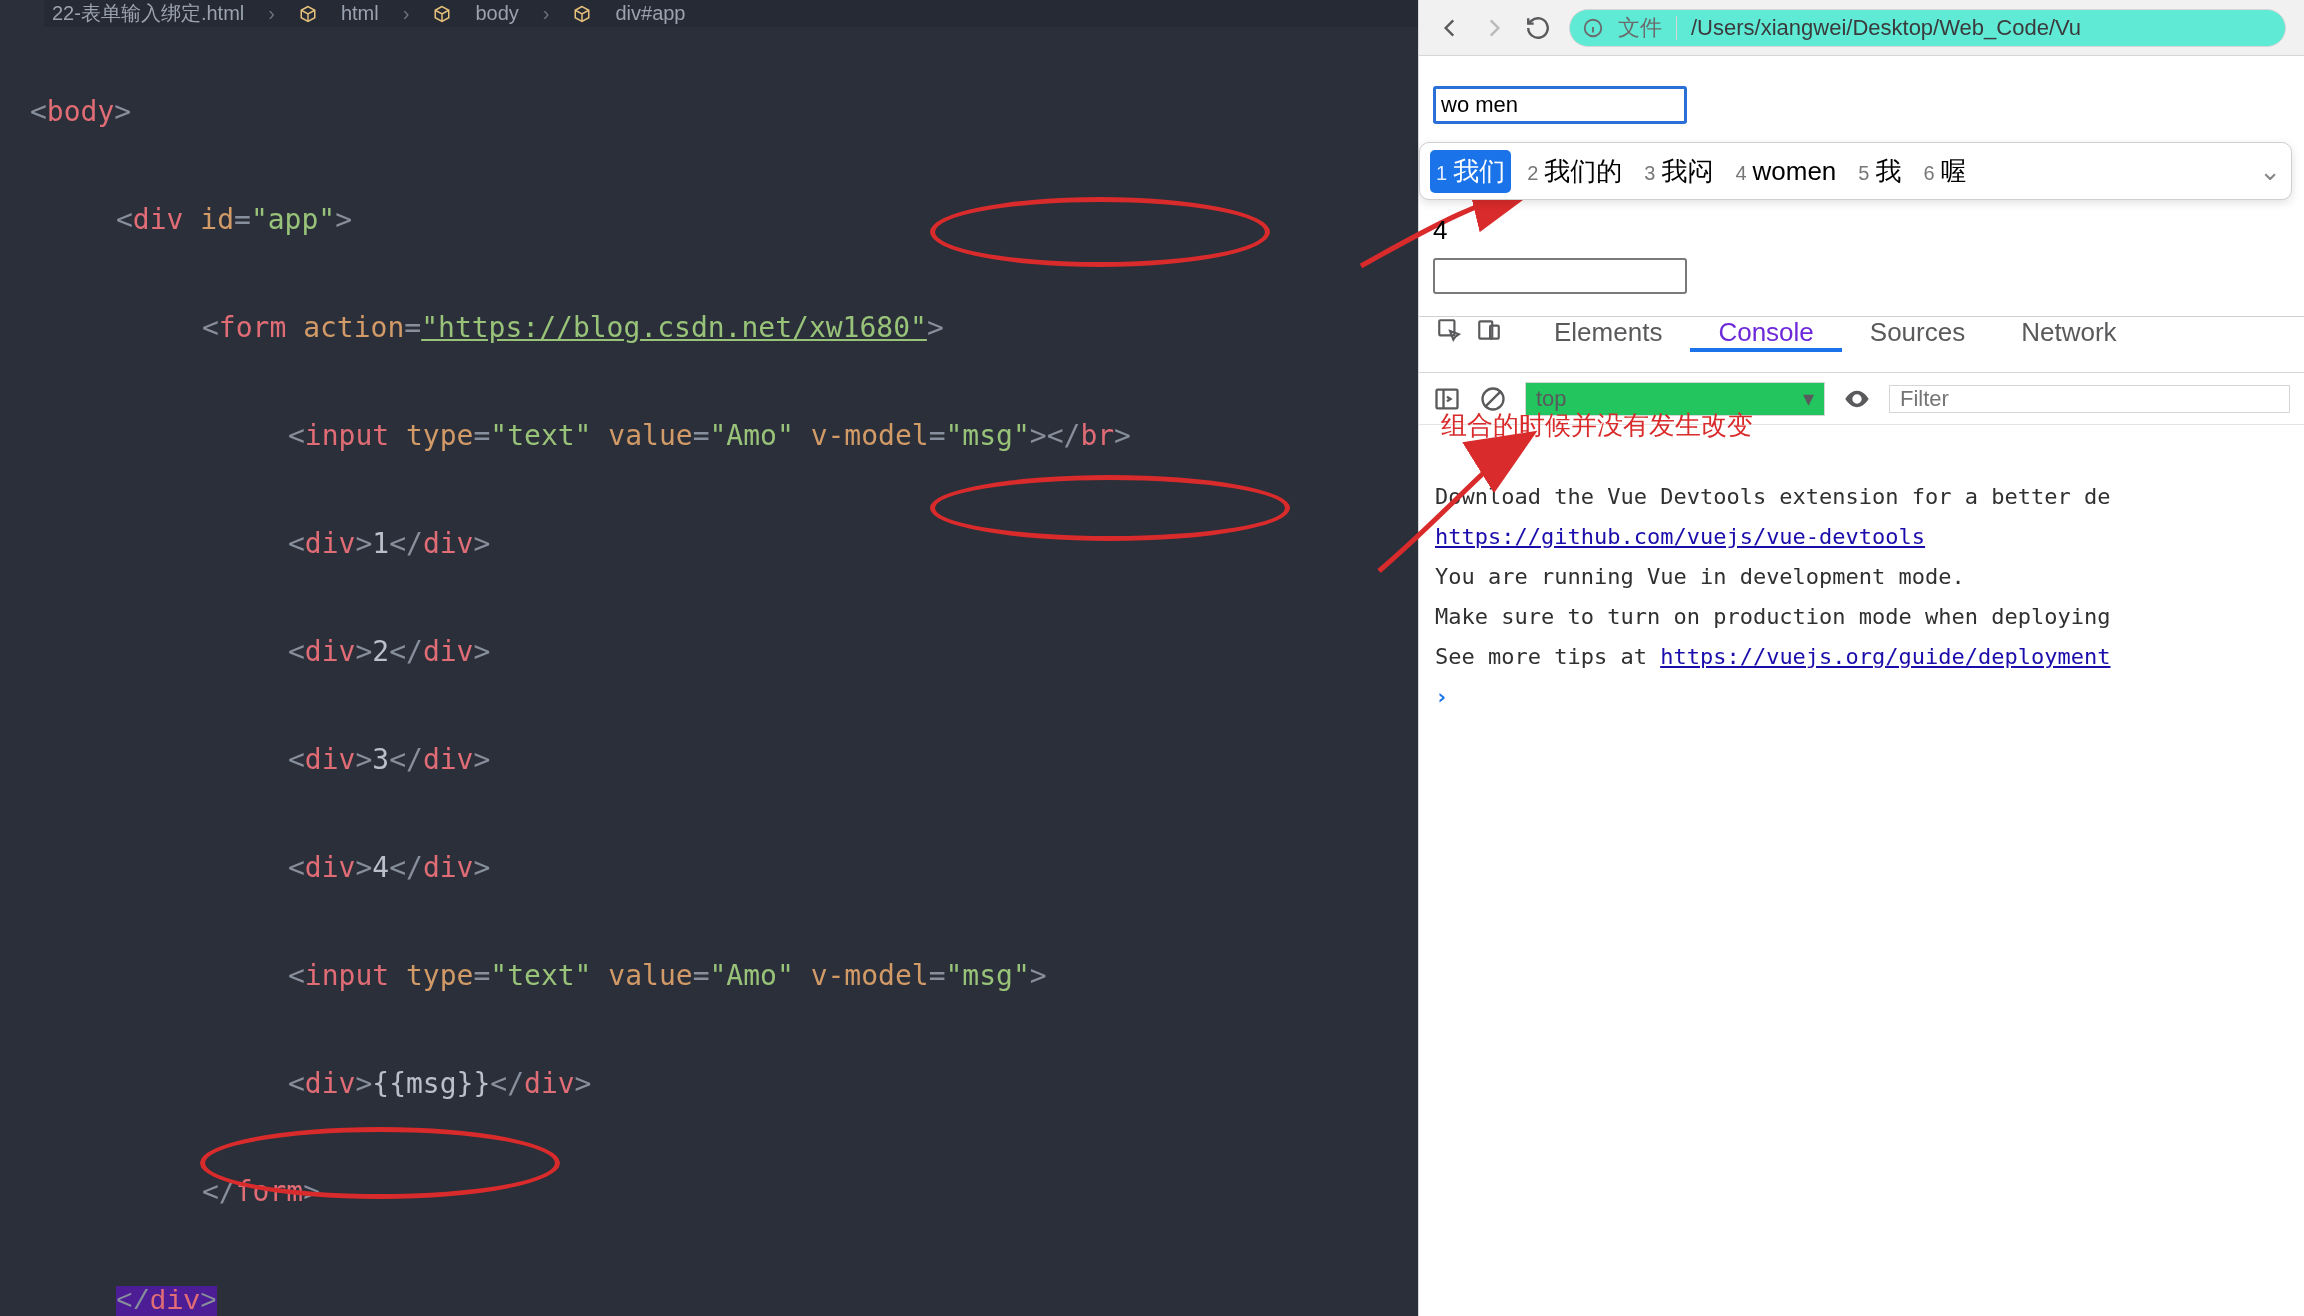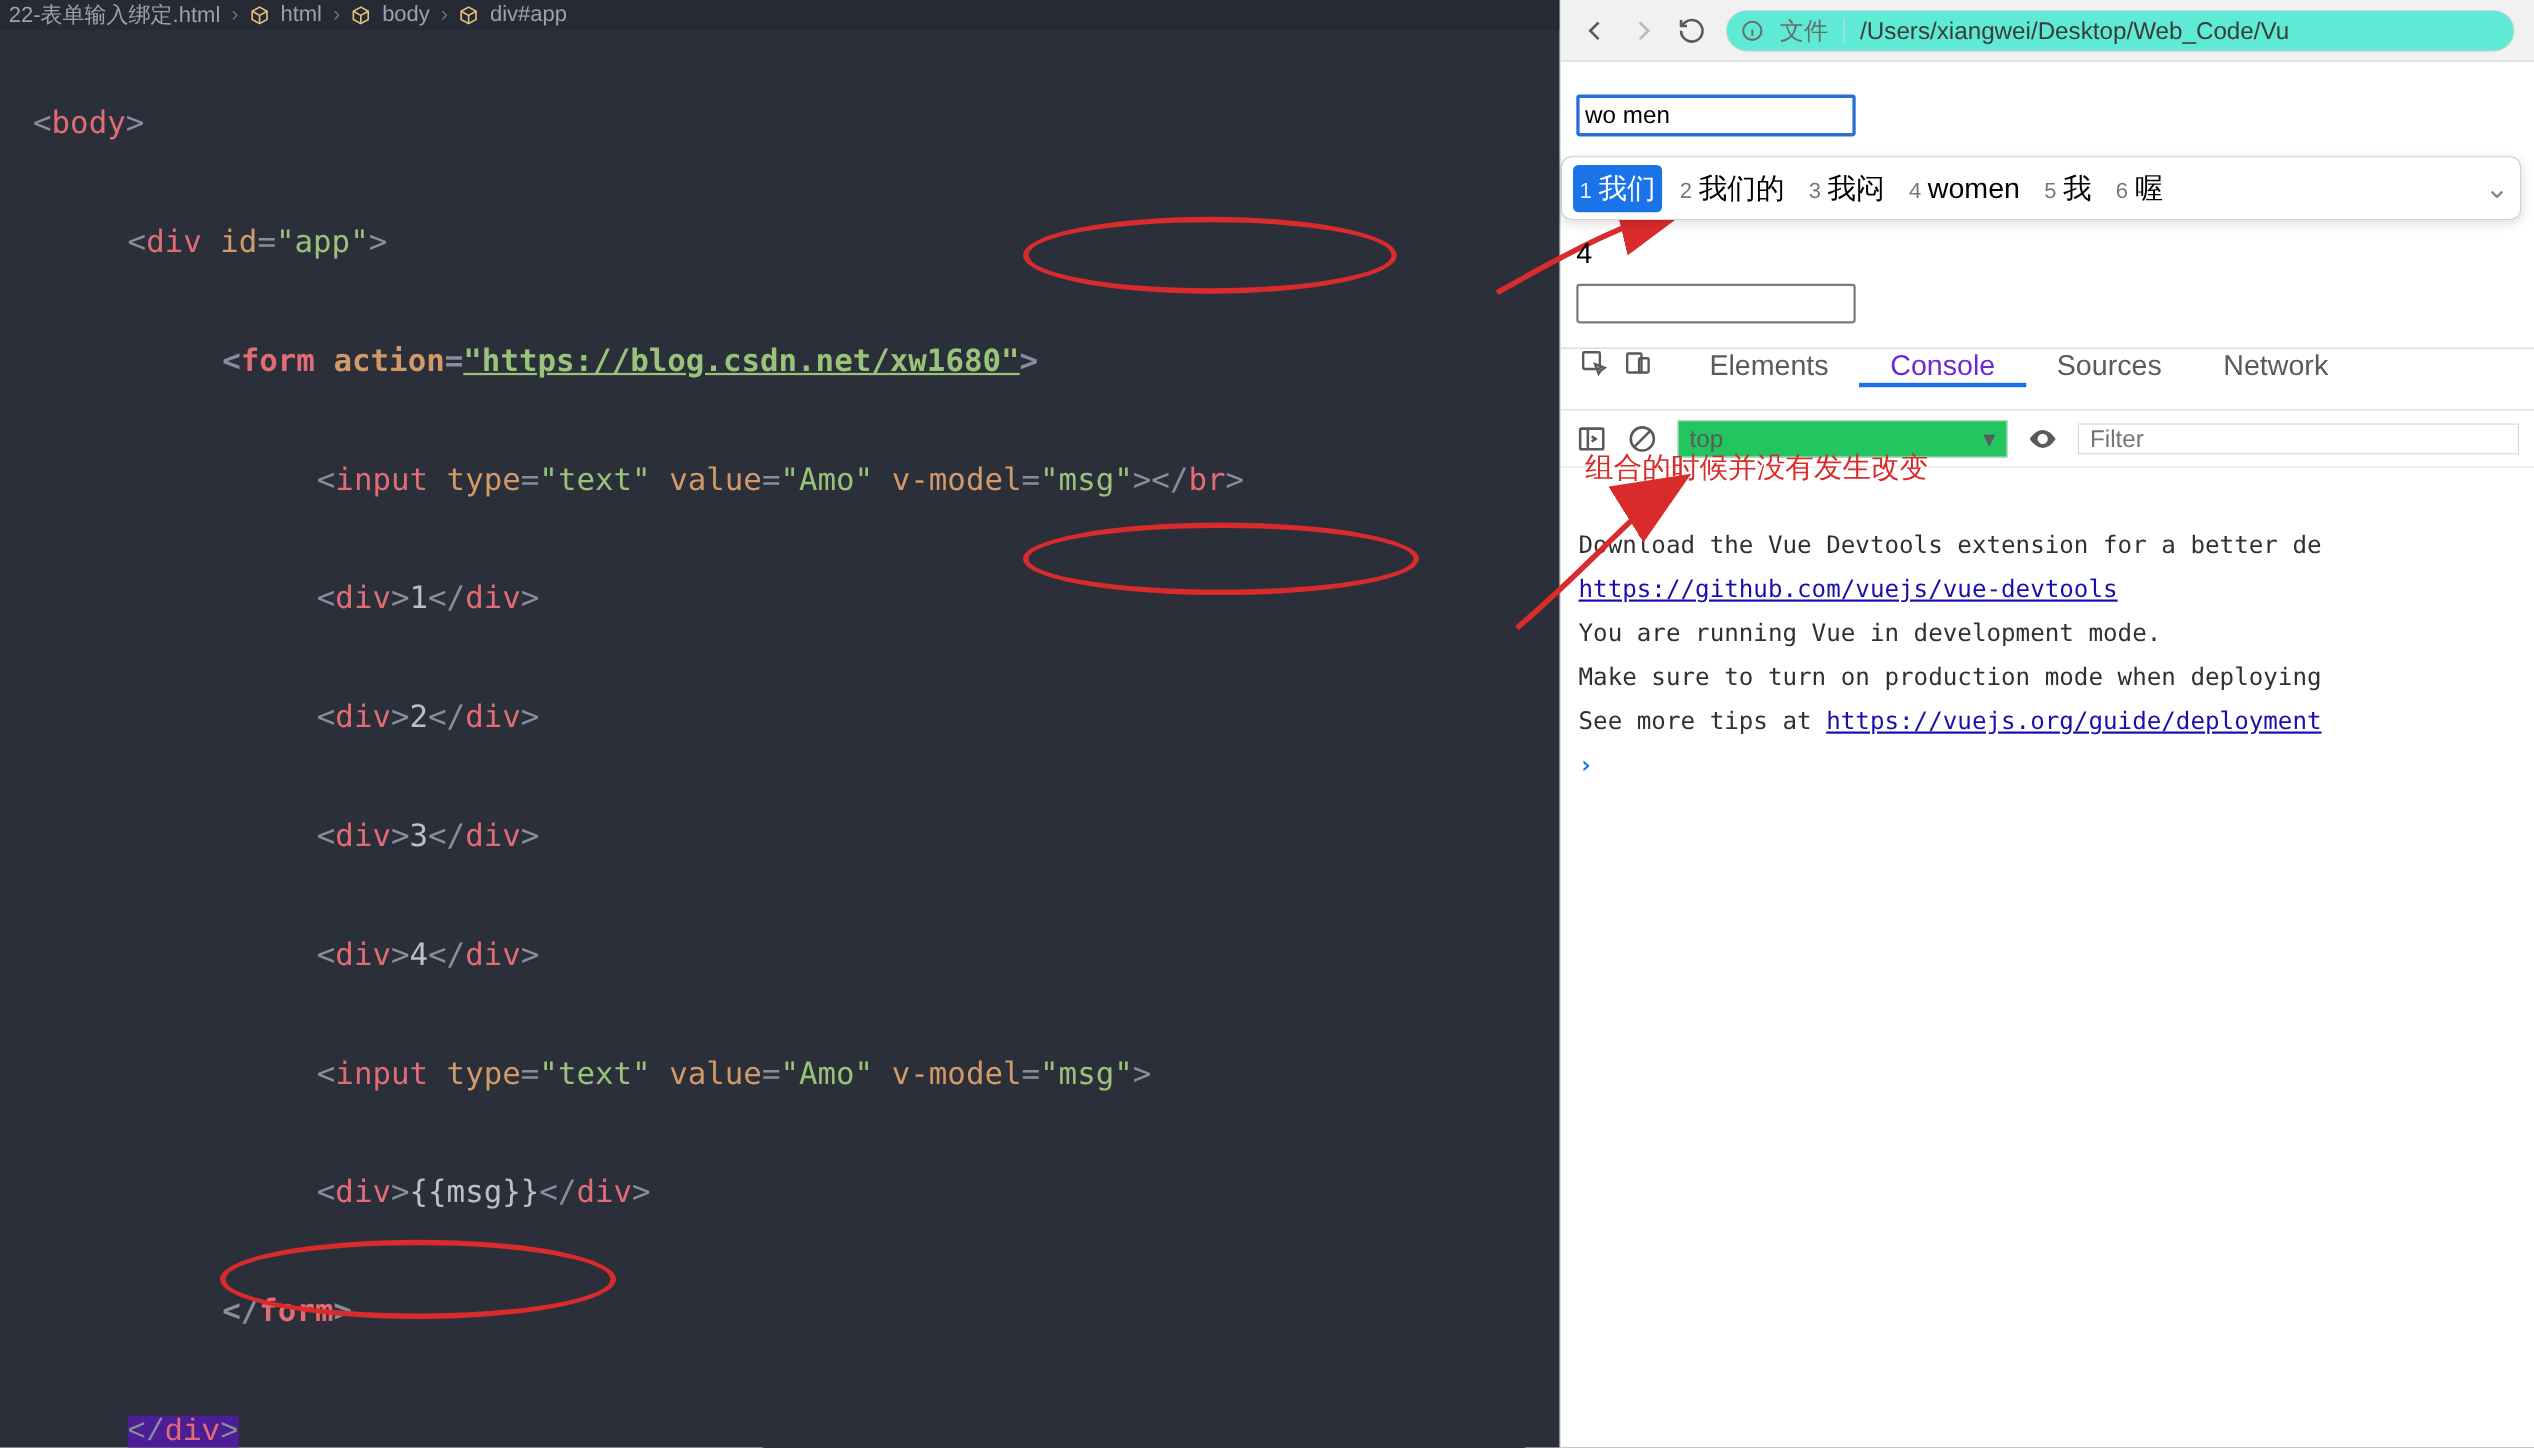--- a/index.html
+++ b/index.html
@@ -12,41 +12,42 @@
     height: 100%;
     background: #2b2f3a;
     color: #b9c0cb;
     display: flex;
     flex-direction: column;
   }
   .breadcrumb {
     height: 30px;
     display: flex;
     align-items: center;
-    gap: 10px;
+    gap: 24px;
     padding: 0 8px;
     font-size: 20px;
     color: #9aa2af;
     background: #262a34;
     font-family: "Helvetica Neue", Arial, sans-serif;
+    margin-left: 44px;
   }
   .breadcrumb .sep { color: #6b7280; }
   .breadcrumb .cube { color: #e5c07b; display:inline-flex; align-items:center; }
   .breadcrumb .cube svg { width: 18px; height: 18px; }
   .code {
     flex: 1;
     padding: 4px 0 0 30px;
     font-size: 28px;
     line-height: 54px;
     white-space: pre;
     position: relative;
   }
   .indent0 { padding-left: 0; }
   .indent1 { padding-left: 86px; }
-  .indent2 { padding-left: 172px; font-weight: bold; }
+  .indent2 { padding-left: 172px; }
   .indent3 { padding-left: 258px; }
   .p   { color: #878f9c; }   
   .t   { color: #e06c75; }   
   .a   { color: #d19a66; }   
   .s   { color: #98c379; }   
   .suline { text-decoration: underline; text-decoration-color: #98c379; }
 
   .ellipse {
     position: absolute;
     border: 5px solid #d92b2b;

